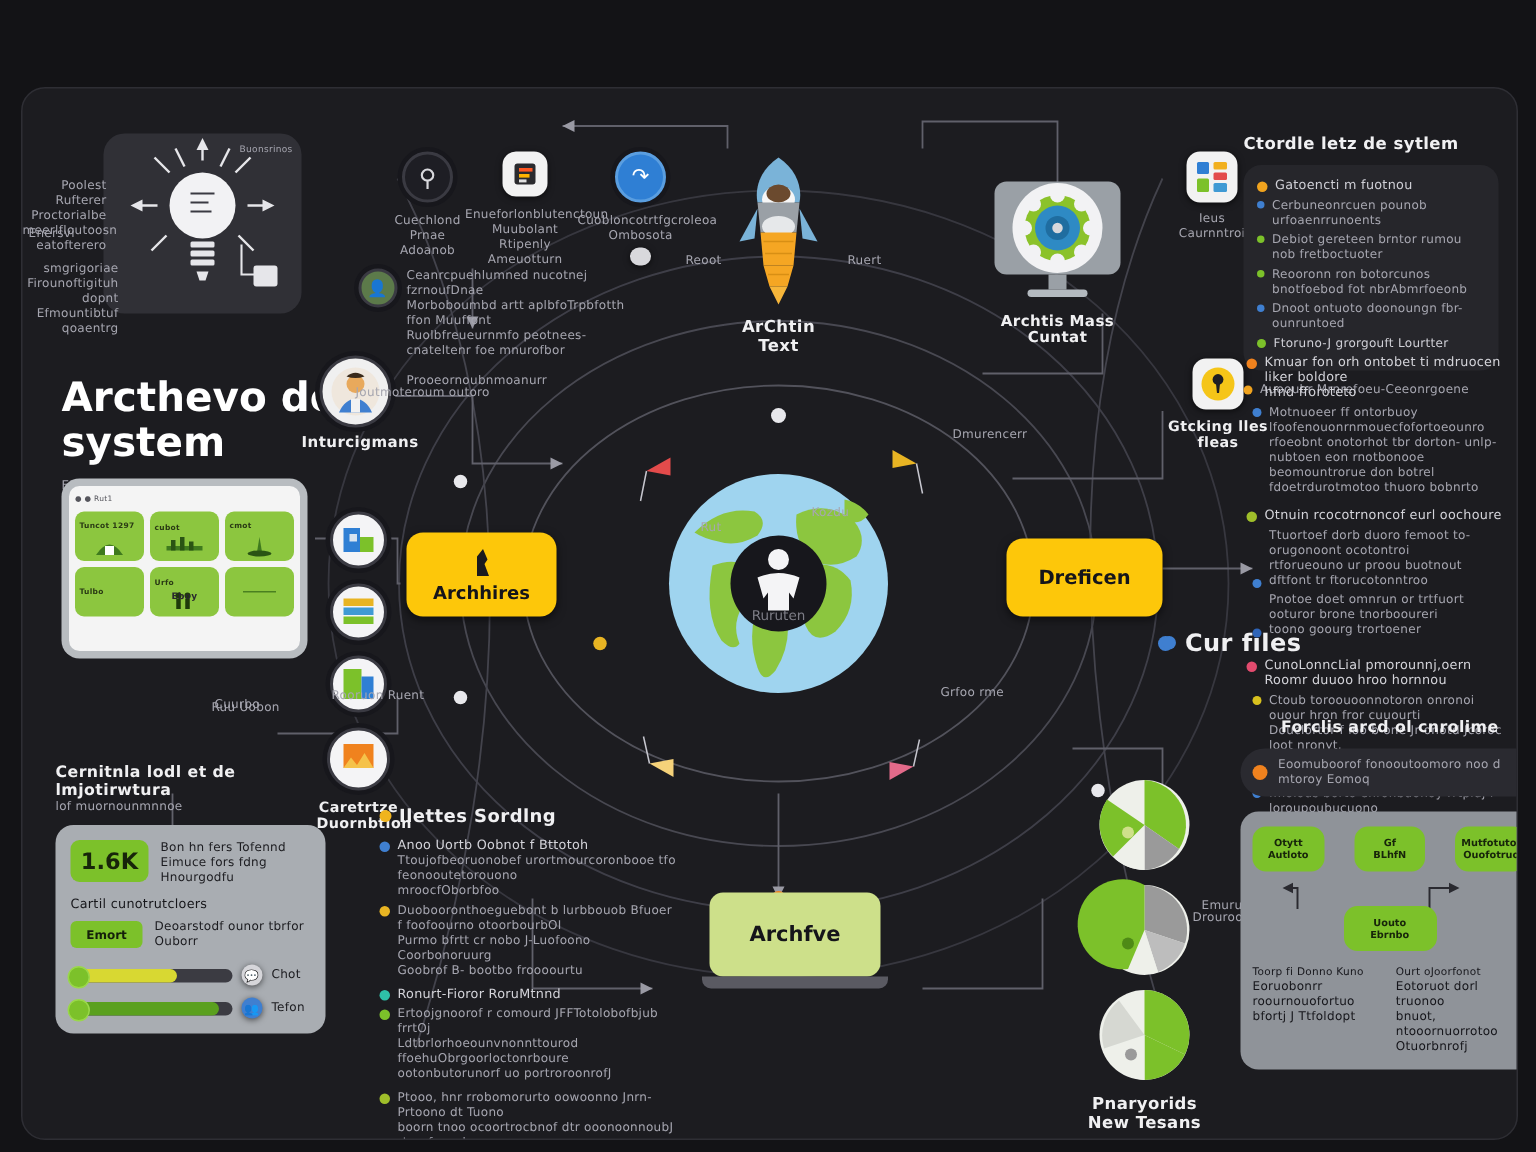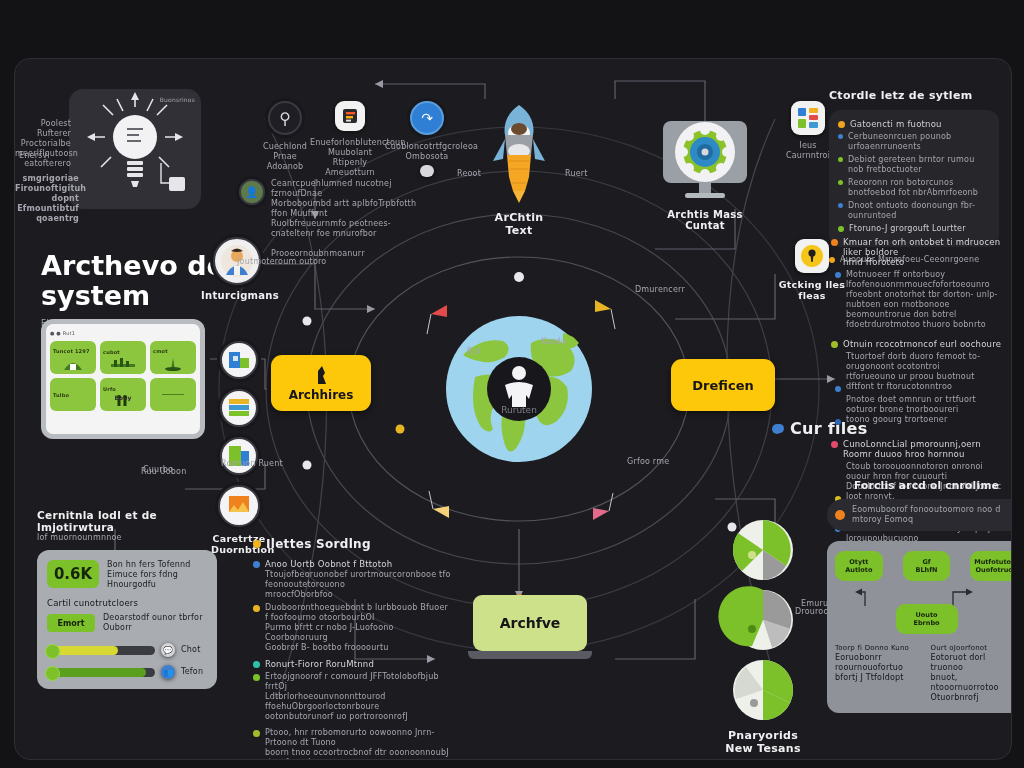--- a/index.html
+++ b/index.html
@@ -152,21 +152,21 @@
       <path d="M92 74 v20 h12" stroke="#e6e6ea" stroke-width="1.4" fill="none"></path>
       <rect x="100" y="88" width="16" height="14" rx="2" fill="#e6e6ea"></rect>
     </svg>
     <div class="scrw abs" style="right:6px;top:6px;font-size:6px;">Buonsrinos</div>
   </div>
   <div class="abs scrw" style="left:0px;top:60px;width:56px;text-align:right;">
     <div>Poolest</div>
     <div>Rufterer Proctorialbe</div>
     <div>meerlfloutoosn eatofterero</div>
   </div>
-  <div class="abs scrw" style="left:0px;top:115px;width:64px;text-align:right;font-weight:bold;">
+  <div class="abs scrw" style="left:0px;top:115px;width:64px;text-align:right;">
     <div>smgrigoriae</div>
     <div>Firounoftigituh dopnt</div>
     <div>Efmountibtuf qoaentrg</div>
   </div>
   <div class="abs scrw" style="left:4px;top:92px;">Enersvi</div>
 
   <div class="abs" style="left:232px;top:42px;width:76px;text-align:center;">
     <div class="cicon" style="width:30px;height:30px;margin:0 auto;color:#d8d8dc;font-size:16px;">⚲</div>
     <div class="scrw" style="margin-top:7px;">
       <div>Cuechlond</div>
@@ -466,21 +466,21 @@
     </div>
 
     <div style="margin-bottom:9px;">
       <div class="bulletrow">
         <span class="dot" style="width:7px;height:7px;background:#e34b6e;"></span>
         <span class="scrw" style="color:#d4d4da;font-size:8.5px;">
           <span>CunoLonncLial pmorounnj,oern</span><br>
           <span>Roomr duuoo  hroo hornnou</span>
         </span>
       </div>
-      <div class="bulletrow" style="margin-left:4px;align-items:flex-end;">
+      <div class="bulletrow" style="margin-left:4px;">
         <span class="dot" style="width:6px;height:6px;background:#d8c11e;"></span>
         <span class="scrw">
           <span>Ctoub toroouoonnotoron onronoi ouour hron fror cuuourti</span><br>
           <span>Douclortor f loo b one  Jr onotd Jcoroc loot nronyt,</span>
         </span>
       </div>
     </div>
 
     <div>
       <div class="bulletrow">
@@ -553,21 +553,21 @@
       <div class="scrw" style="color:#2a2a2e;font-size:6px;text-align:center;margin-top:-18px;position:relative;z-index:2;filter:none;font-weight:bold;">Eboy</div>
     </div>
   </div>
 
   <div class="abs" style="left:22px;top:450px;width:180px;">
     <div class="lbl hdrw" style="font-size:10.5px;">Cernitnla lodl et de lmjotirwtura</div>
     <div class="scrw" style="margin-bottom:7px;">lof muornounmnnoe</div>
     <div class="panel" style="padding:10px;background:#a9adb2;">
       <div style="display:flex;gap:8px;align-items:flex-start;">
         <div class="gnode" style="width:52px;height:28px;background:#7cc12a;font-size:15px;color:#17250a;border-radius:6px;">
-          <span>0.6K</span>
+          <span>1.6K</span>
         </div>
         <div class="scrw" style="color:#1b1b1f;filter:blur(.3px);">
           <div>Bon hn fers  Tofennd</div>
           <div>Eimuce fors fdng</div>
           <div>Hnourgodfu</div>
         </div>
       </div>
       <div class="scrw" style="color:#16161a;font-size:8.5px;margin:8px 0 5px;">Cartil  cunotrutcloers</div>
       <div style="display:flex;gap:8px;align-items:center;">
         <div class="gnode" style="width:48px;height:18px;background:#7cc12a;font-size:8px;color:#14200a;border-radius:4px;">

